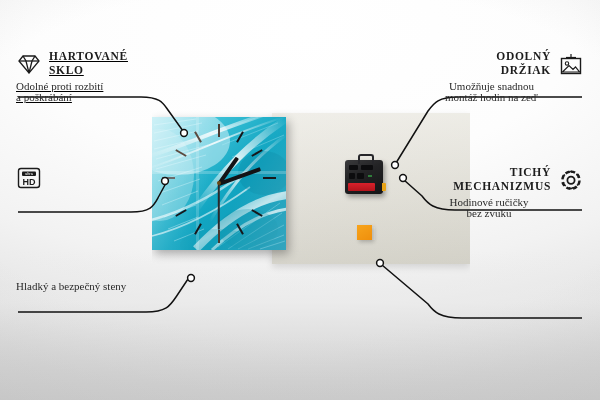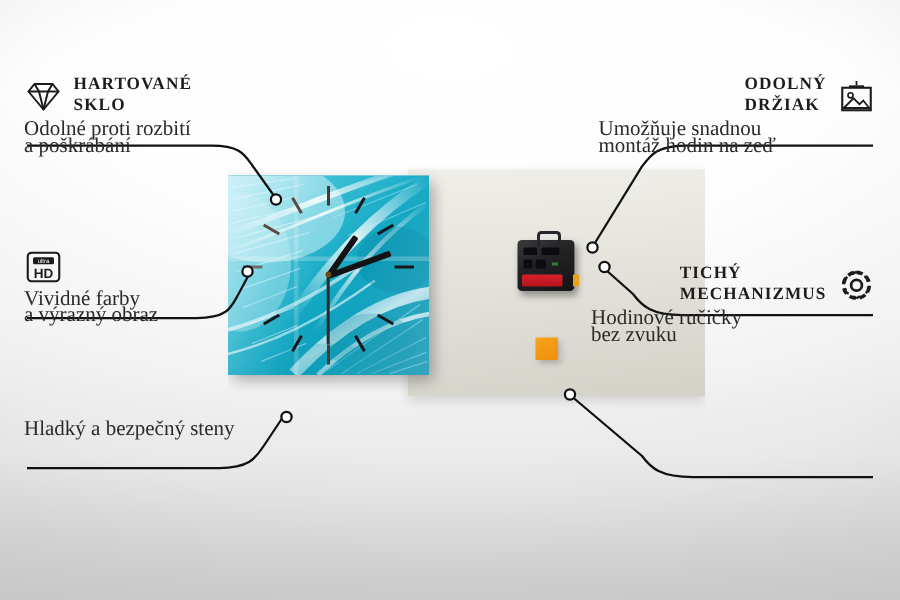--- a/index.html
+++ b/index.html
@@ -32,28 +32,28 @@
   .feat .hdrow{display:flex;align-items:center;gap:7px;}
   .feat.left .hdrow{justify-content:flex-start;}
   .feat.right .hdrow{justify-content:flex-end;}
   .ttl{
     font-family:"Liberation Serif",serif;
     font-weight:700;font-size:11.5px;line-height:13.5px;
     letter-spacing:.7px;color:#1c1c1c;text-transform:uppercase;
     white-space:pre-line;
   }
   .feat.left .ttl{text-align:left;}
-  .feat.right .ttl{}
+  .feat.right .ttl{text-align:right;}
   .desc{
     font-family:"Liberation Serif",serif;
-    font-size:14px;line-height:11px;color:#2a2a2a;
+    font-size:11px;line-height:11px;color:#2a2a2a;
     white-space:pre-line;margin-top:4px;
   }
   .feat.left .desc{text-align:left;}
-  .feat.right .desc{text-align:left;}
+  .feat.right .desc{text-align:center;}
   .ico{width:26px;height:24px;flex:0 0 26px;display:block;}
   .ico svg{display:block;width:26px;height:24px;}
 
   
   #photo{
     position:absolute;left:152px;top:105px;width:318px;height:175px;
     overflow:hidden;
   }
   
   #wall{
@@ -254,21 +254,21 @@
     <g fill="#ffffff" stroke="#111111" stroke-width="1.5">
       <circle cx="184" cy="133" r="3.4"></circle>
       <circle cx="165" cy="181" r="3.4"></circle>
       <circle cx="191" cy="278" r="3.4"></circle>
       <circle cx="395" cy="165" r="3.4"></circle>
       <circle cx="403" cy="178" r="3.4"></circle>
       <circle cx="380" cy="263" r="3.4"></circle>
     </g>
   </svg>
 
-  <div class="feat left" style="left:16px;top:50px;width:175px;">
+  <div class="feat left" style="left:16px;top:50px;width:175px;text-decoration:underline;">
     <div class="hdrow">
       <span class="ico">
         <svg viewBox="0 0 26 24">
             <g fill="none" stroke="#1b1b1b" stroke-width="1.3">
           <path d="M3,9 L13,21 L23,9 L19,4 L7,4 Z"></path>
           <path d="M3,9 L23,9"></path>
               <path d="M7,4 L10,9 L13,21"></path>
               <path d="M19,4 L16,9 L13,21"></path>
         </g>
           </svg>
@@ -284,22 +284,20 @@
     <div class="hdrow">
       <span class="ico">
         <svg viewBox="0 0 26 24">
           <rect x="2.5" y="2.5" width="21" height="19" rx="2.5" fill="none" stroke="#1b1b1b" stroke-width="1.4"></rect>
           <rect x="6" y="5.5" width="14" height="4.6" rx="1" fill="#1b1b1b"></rect>
           <text x="13" y="9.4" font-family="Liberation Sans, sans-serif" font-size="4" fill="#ffffff" text-anchor="middle">ultra</text>
           <text x="13" y="19" font-family="Liberation Sans, sans-serif" font-size="9" font-weight="bold" fill="#1b1b1b" text-anchor="middle">HD</text>
         </svg>
       </span>
     </div>
-    <div class="desc">Vividné farby
-a výrazný obraz</div>
   </div>
 
   <div class="feat left" style="left:16px;top:277px;width:185px;">
     <div class="desc">Hladký a bezpečný steny</div>
   </div>
 
   <div class="feat right" style="right:16px;top:50px;width:185px;">
     <div class="hdrow">
       <span class="ttl">ODOLNÝ
 DRŽIAK</span>
@@ -310,21 +308,21 @@
           <rect x="3.5" y="6.5" width="19" height="15" fill="none" stroke="#1b1b1b" stroke-width="1.4"></rect>
           <circle cx="9" cy="11.5" r="1.7" fill="none" stroke="#1b1b1b" stroke-width="1.1"></circle>
           <path d="M4.5,20 L11,13.5 L15,17.5 L17.5,15 L21.5,20 Z" fill="none" stroke="#1b1b1b" stroke-width="1.2"></path>
         </svg>
       </span>
     </div>
     <div class="desc">Umožňuje snadnou
 montáž hodin na zeď</div>
   </div>
 
-  <div class="feat right" style="right:16px;top:176px;width:190px;">
+  <div class="feat right" style="right:16px;top:166px;width:190px;">
     <div class="hdrow">
       <span class="ttl">TICHÝ
 MECHANIZMUS</span>
       <span class="ico">
         <svg viewBox="0 0 26 24">
           <g fill="none" stroke="#1b1b1b" stroke-width="1.6">
             <path d="M13,3.2 L15.2,4.4 M13,3.2 L10.8,4.4
                      M20.5,7.3 L20.2,9.8 M20.5,7.3 L18.2,6.3
                      M21,16 L19,17.4 M21,16 L20.6,13.6
                      M13,20.8 L10.8,19.6 M13,20.8 L15.2,19.6

